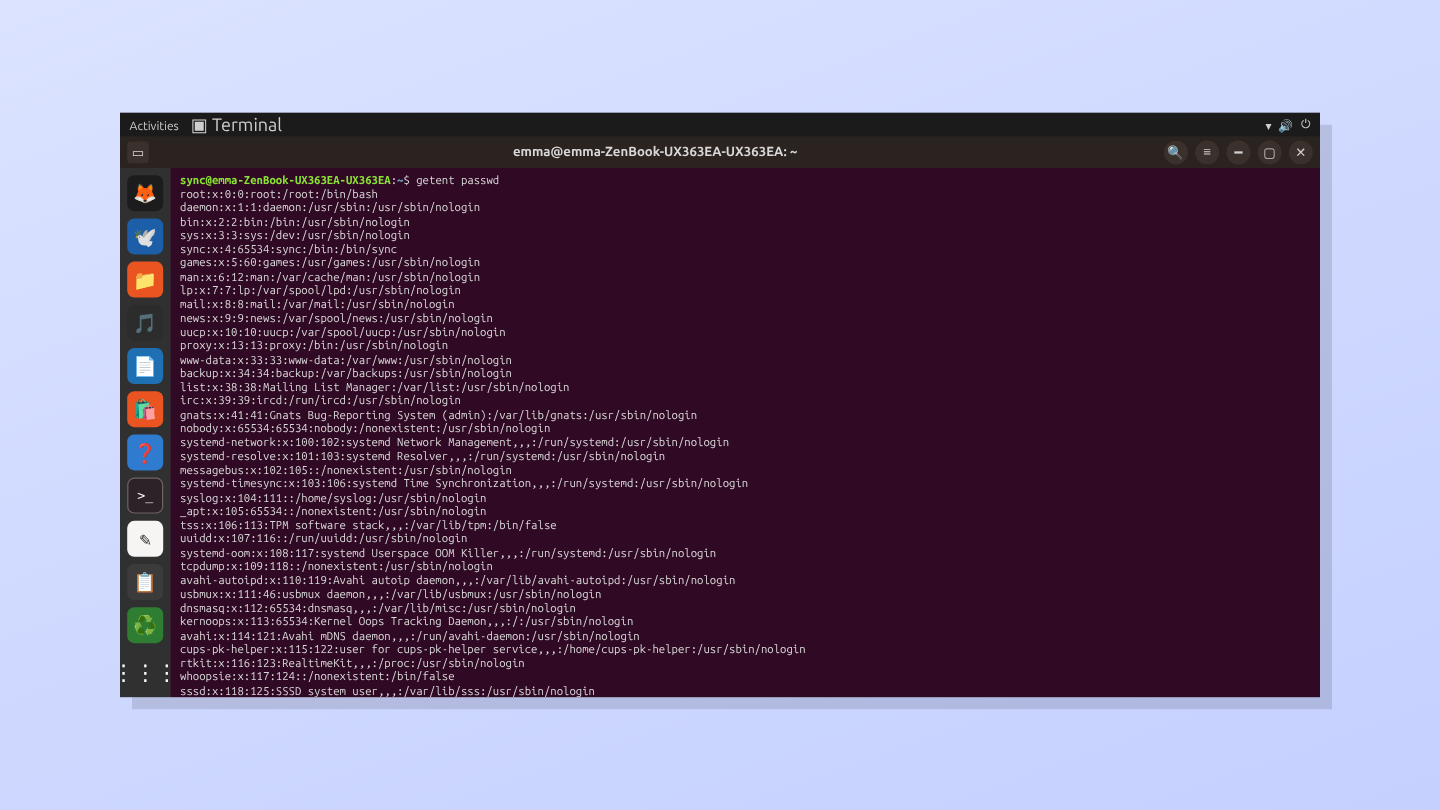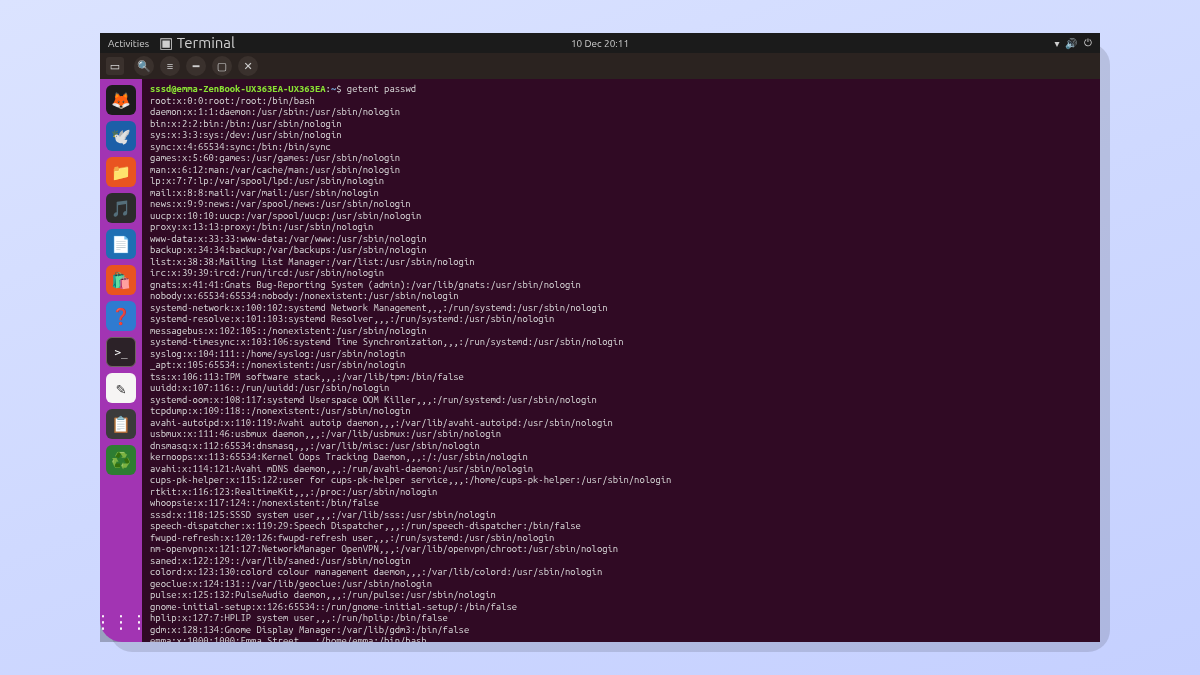--- a/index.html
+++ b/index.html
@@ -4,26 +4,25 @@
 <style>
   * { margin:0; padding:0; box-sizing:border-box; }
   body {
     width:1200px; height:675px;
     background:linear-gradient(160deg,#dbe3ff 0%,#cfd9ff 50%,#c5d0ff 100%);
     font-family:"Ubuntu Mono","DejaVu Sans Mono",monospace;
     display:flex; align-items:center; justify-content:center;
     overflow:hidden;
   }
   .window {
-    width:1000px; height:609px;
-    background:#d946ef;
+    width:1000px; height:487px;
+    background:#404040;
     box-shadow:10px 10px 0 rgba(0,0,0,.12);
     display:flex; flex-direction:column;
     position:relative;
-    border-radius:22px;
   }
   
   .topbar {
     height:20px; background:#1b1b1b; color:#cfcfcf;
     font-size:10px; font-family:"Ubuntu",sans-serif;
     display:flex; align-items:center; padding:0 8px;
   }
   .topbar .left{display:flex;gap:10px;align-items:center;}
   .topbar .center{position:absolute;left:0;right:0;text-align:center;pointer-events:none;}
   .topbar .right{margin-left:auto;display:flex;gap:6px;align-items:center;}
@@ -53,30 +52,30 @@
 </head>
 <body>
 
 <div class="window">
 
   <div class="topbar">
     <div class="left">
       <span>Activities</span>
       <span class="tri">▣ <span>Terminal</span></span>
     </div>
-    <div class="center">10 Dec  20:11</div>
     <div class="right">
       <span>▾</span>
       <span>🔊</span>
       <span>⏻</span>
     </div>
   </div>
 
   <div class="titlebar">
     <div class="tabicon">▭</div>
+    <div class="title">emma@emma-ZenBook-UX363EA-UX363EA: ~</div>
     <div class="winbtn">🔍</div>
     <div class="winbtn">≡</div>
     <div class="winbtn">━</div>
     <div class="winbtn">▢</div>
     <div class="winbtn">✕</div>
   </div>
 
   <div class="body">
 
     <div class="dock" id="dock">
@@ -88,21 +87,21 @@
         <div class="ico" style="background: rgb(31, 111, 179);">📄</div>
         <div class="ico" style="background: rgb(233, 84, 32);">🛍️</div>
         <div class="ico" style="background: rgb(47, 123, 208);">❓</div>
         <div class="ico" style="background: rgb(44, 34, 40); font-size: 11px; font-family: monospace; border: 1px solid rgb(111, 101, 96);">&gt;_</div>
         <div class="ico" style="background: rgb(246, 245, 244); color: rgb(51, 51, 51);">✎</div>
         <div class="ico" style="background: rgb(59, 59, 59);">📋</div>
         <div class="ico" style="background: rgb(46, 125, 50);">♻️</div>
         <div class="ico grid">⋮⋮⋮</div>
     </div>
 
-    <div class="term" id="term"><span class="prompt">sssd@emma-ZenBook-UX363EA-UX363EA</span>:<span class="path">~</span>$ getent passwd
+    <div class="term" id="term"><span class="prompt">sync@emma-ZenBook-UX363EA-UX363EA</span>:<span class="path">~</span>$ getent passwd
 root:x:0:0:root:/root:/bin/bash
 daemon:x:1:1:daemon:/usr/sbin:/usr/sbin/nologin
 bin:x:2:2:bin:/bin:/usr/sbin/nologin
 sys:x:3:3:sys:/dev:/usr/sbin/nologin
 sync:x:4:65534:sync:/bin:/bin/sync
 games:x:5:60:games:/usr/games:/usr/sbin/nologin
 man:x:6:12:man:/var/cache/man:/usr/sbin/nologin
 lp:x:7:7:lp:/var/spool/lpd:/usr/sbin/nologin
 mail:x:8:8:mail:/var/mail:/usr/sbin/nologin
 news:x:9:9:news:/var/spool/news:/usr/sbin/nologin

